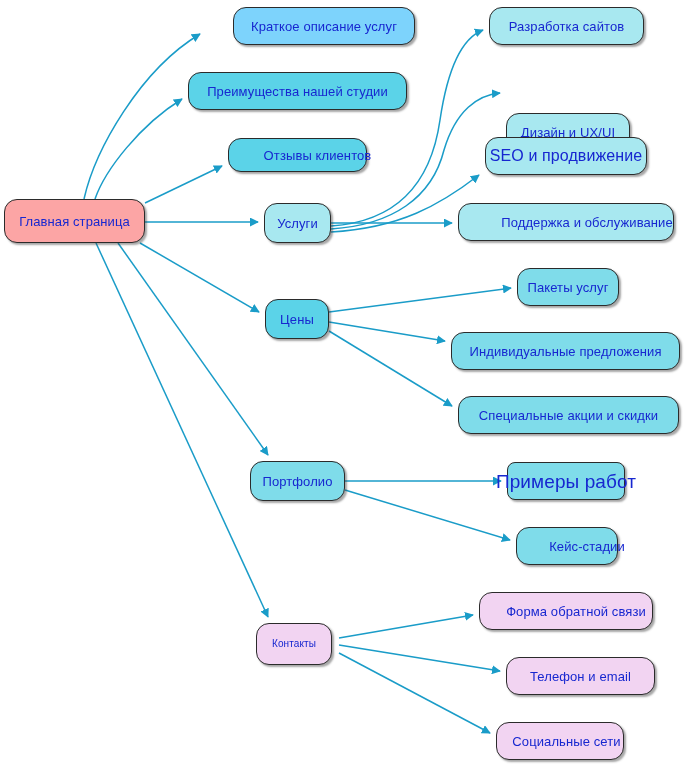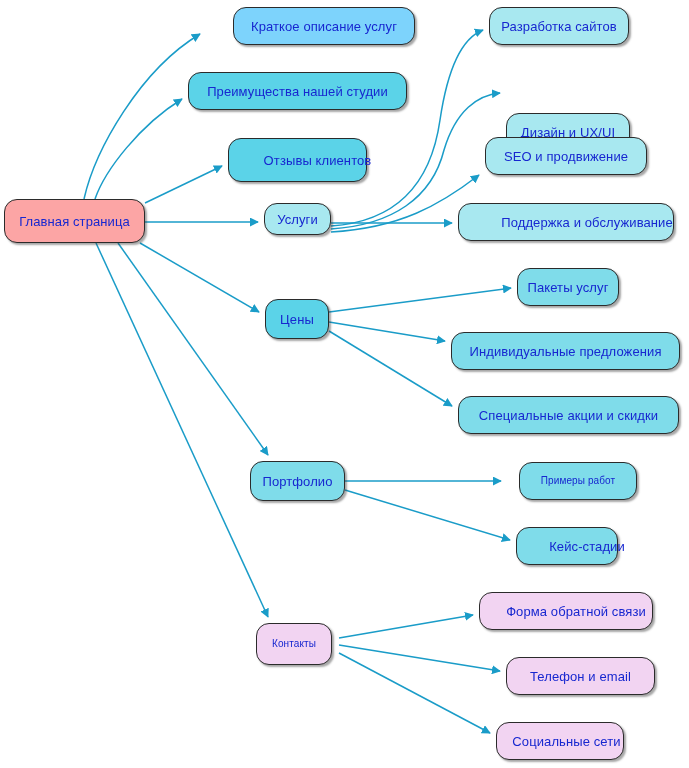--- a/index.html
+++ b/index.html
@@ -76,54 +76,54 @@
   <div id="node-layer">
       <div class="node" style="left: 4px; top: 199px; width: 141px; height: 44px; background: #fca5a5; font-size: 13px;">
         <span>Главная страница</span>
       </div>
       <div class="node" style="left: 205px; top: 7px; width: 182px; height: 38px; background: #7dd3fc; font-size: 13px; margin-left: 28px;">
         <span>Краткое описание услуг</span>
       </div>
       <div class="node" style="left: 188px; top: 72px; width: 219px; height: 38px; background: rgb(91, 211, 232); font-size: 13px;">
         <span>Преимущества нашей студии</span>
       </div>
-      <div class="node" style="left: 228px; top: 138px; width: 139px; height: 44px; background: rgb(91, 211, 232); font-size: 13px; padding-left: 40px;">
+      <div class="node" style="left: 228px; top: 138px; width: 139px; height: 34px; background: rgb(91, 211, 232); font-size: 13px; padding-left: 40px;">
         <span>Отзывы клиентов</span>
       </div>
-      <div class="node" style="left: 264px; top: 203px; width: 67px; height: 32px; background: rgb(168, 232, 240); font-size: 13px;">
+      <div class="node" style="left: 264px; top: 203px; width: 67px; height: 40px; background: rgb(168, 232, 240); font-size: 13px;">
         <span>Услуги</span>
       </div>
-      <div class="node" style="left: 489px; top: 7px; width: 140px; height: 38px; background: rgb(168, 232, 240); font-size: 13px;">
+      <div class="node" style="left: 489px; top: 7px; width: 155px; height: 38px; background: rgb(168, 232, 240); font-size: 13px;">
         <span>Разработка сайтов</span>
       </div>
       <div class="node" style="left: 506px; top: 72px; width: 124px; height: 38px; background: rgb(168, 232, 240); font-size: 13px; margin-top: 41px;">
         <span>Дизайн и UX/UI</span>
       </div>
-      <div class="node" style="left: 485px; top: 137px; width: 162px; height: 38px; background: rgb(168, 232, 240); font-size: 13px;">
+      <div class="node" style="left: 485px; top: 137px; width: 162px; height: 38px; background: rgb(168, 232, 240); font-size: 16px;">
         <span>SEO и продвижение</span>
       </div>
       <div class="node" style="left: 458px; top: 203px; width: 216px; height: 38px; background: rgb(168, 232, 240); font-size: 13px; padding-left: 42px;">
         <span>Поддержка и обслуживание</span>
       </div>
       <div class="node" style="left: 265px; top: 299px; width: 64px; height: 40px; background: rgb(91, 211, 232); font-size: 13px;">
         <span>Цены</span>
       </div>
       <div class="node" style="left: 517px; top: 268px; width: 102px; height: 38px; background: rgb(127, 220, 234); font-size: 13px;">
         <span>Пакеты услуг</span>
       </div>
       <div class="node" style="left: 451px; top: 332px; width: 229px; height: 38px; background: rgb(127, 220, 234); font-size: 13px;">
         <span>Индивидуальные предложения</span>
       </div>
       <div class="node" style="left: 458px; top: 396px; width: 221px; height: 38px; background: rgb(127, 220, 234); font-size: 13px;">
         <span>Специальные акции и скидки</span>
       </div>
       <div class="node" style="left: 250px; top: 461px; width: 95px; height: 40px; background: rgb(127, 220, 234); font-size: 13px;">
         <span>Портфолио</span>
       </div>
-      <div class="node" style="left: 519px; top: 462px; width: 118px; height: 38px; background: rgb(127, 220, 234); font-size: 10px;">
+      <div class="node" style="left: 507px; top: 462px; width: 118px; height: 38px; background: rgb(127, 220, 234); font-size: 19px; border-radius: 8px;">
         <span>Примеры работ</span>
       </div>
       <div class="node" style="left: 516px; top: 527px; width: 102px; height: 38px; background: rgb(127, 220, 234); font-size: 13px; padding-left: 40px;">
         <span>Кейс-стадии</span>
       </div>
       <div class="node" style="left: 256px; top: 623px; width: 76px; height: 42px; background: rgb(242, 212, 242); font-size: 10px;">
         <span>Контакты</span>
       </div>
       <div class="node" style="left: 479px; top: 592px; width: 174px; height: 38px; background: rgb(242, 212, 242); font-size: 13px; padding-left: 20px;">
         <span>Форма обратной связи</span>

